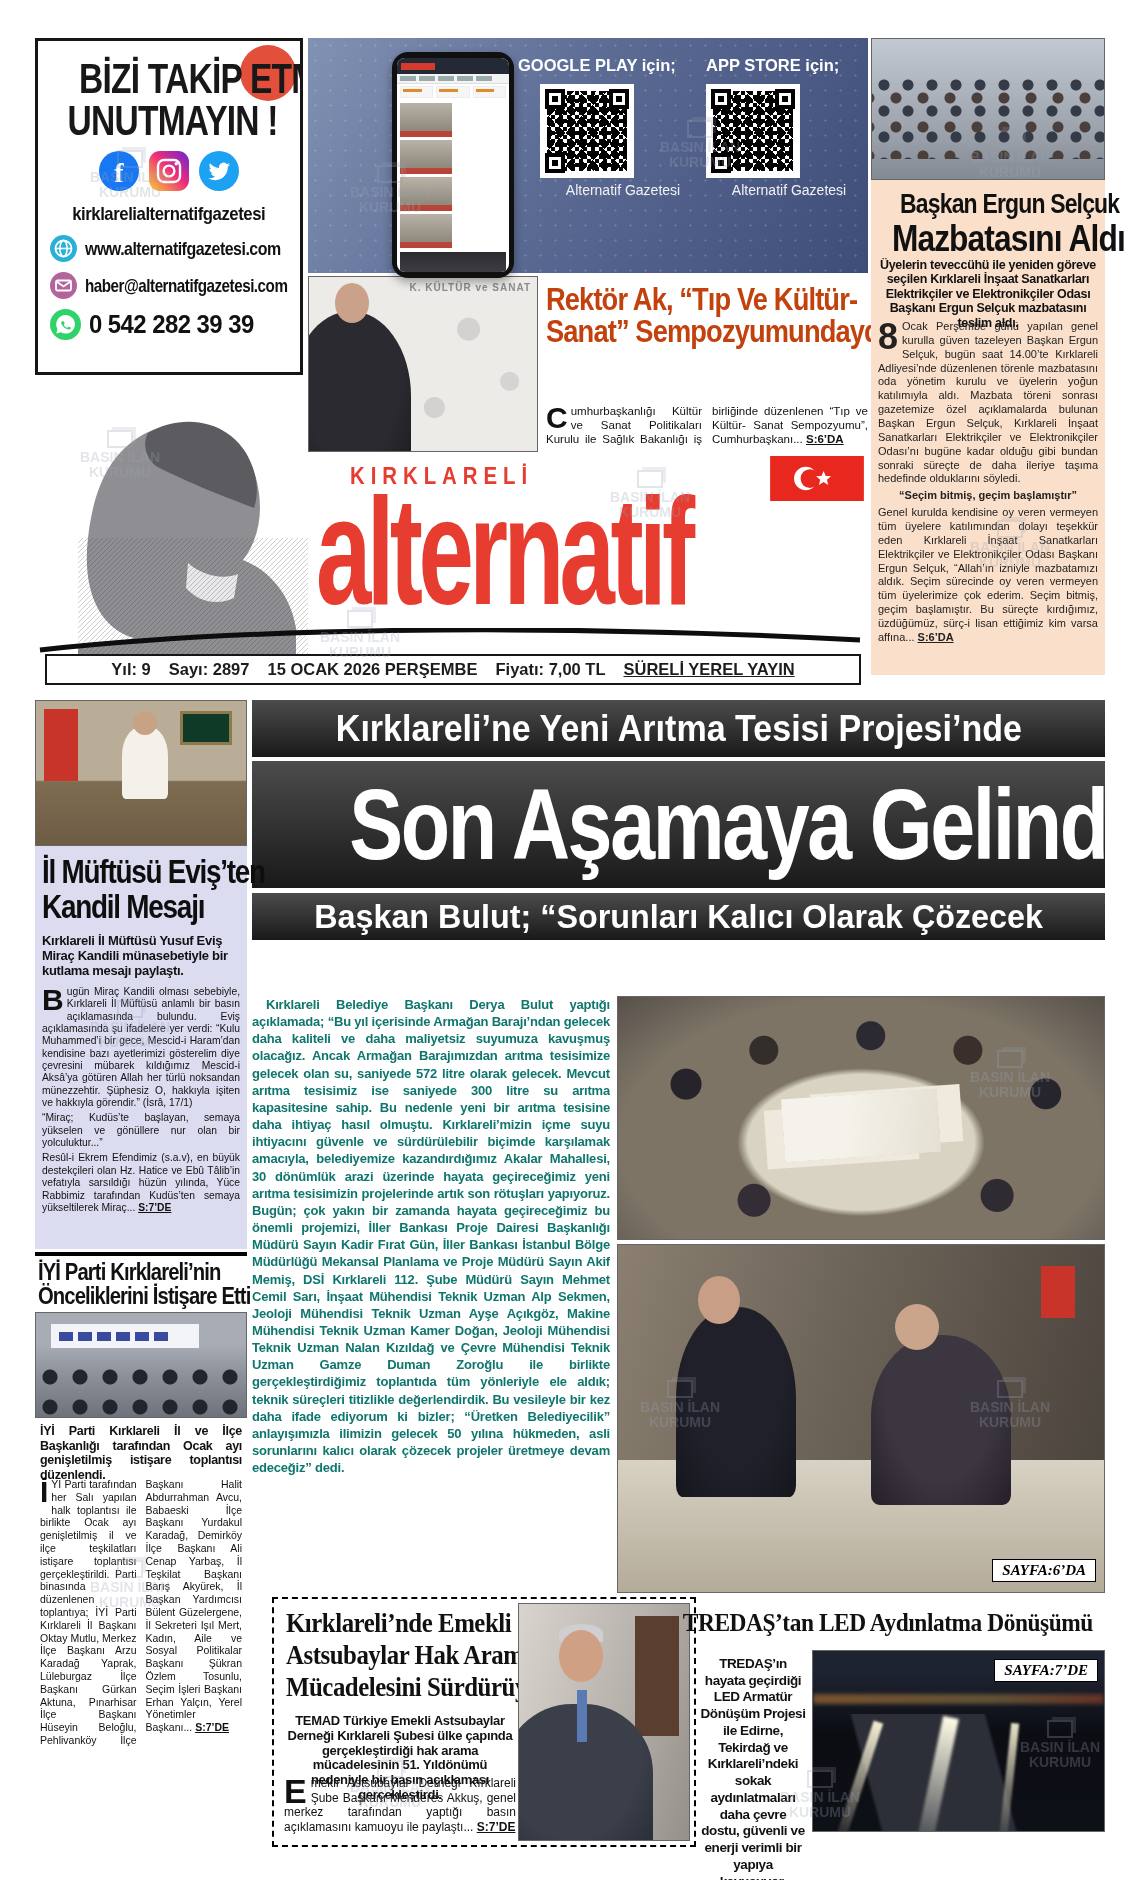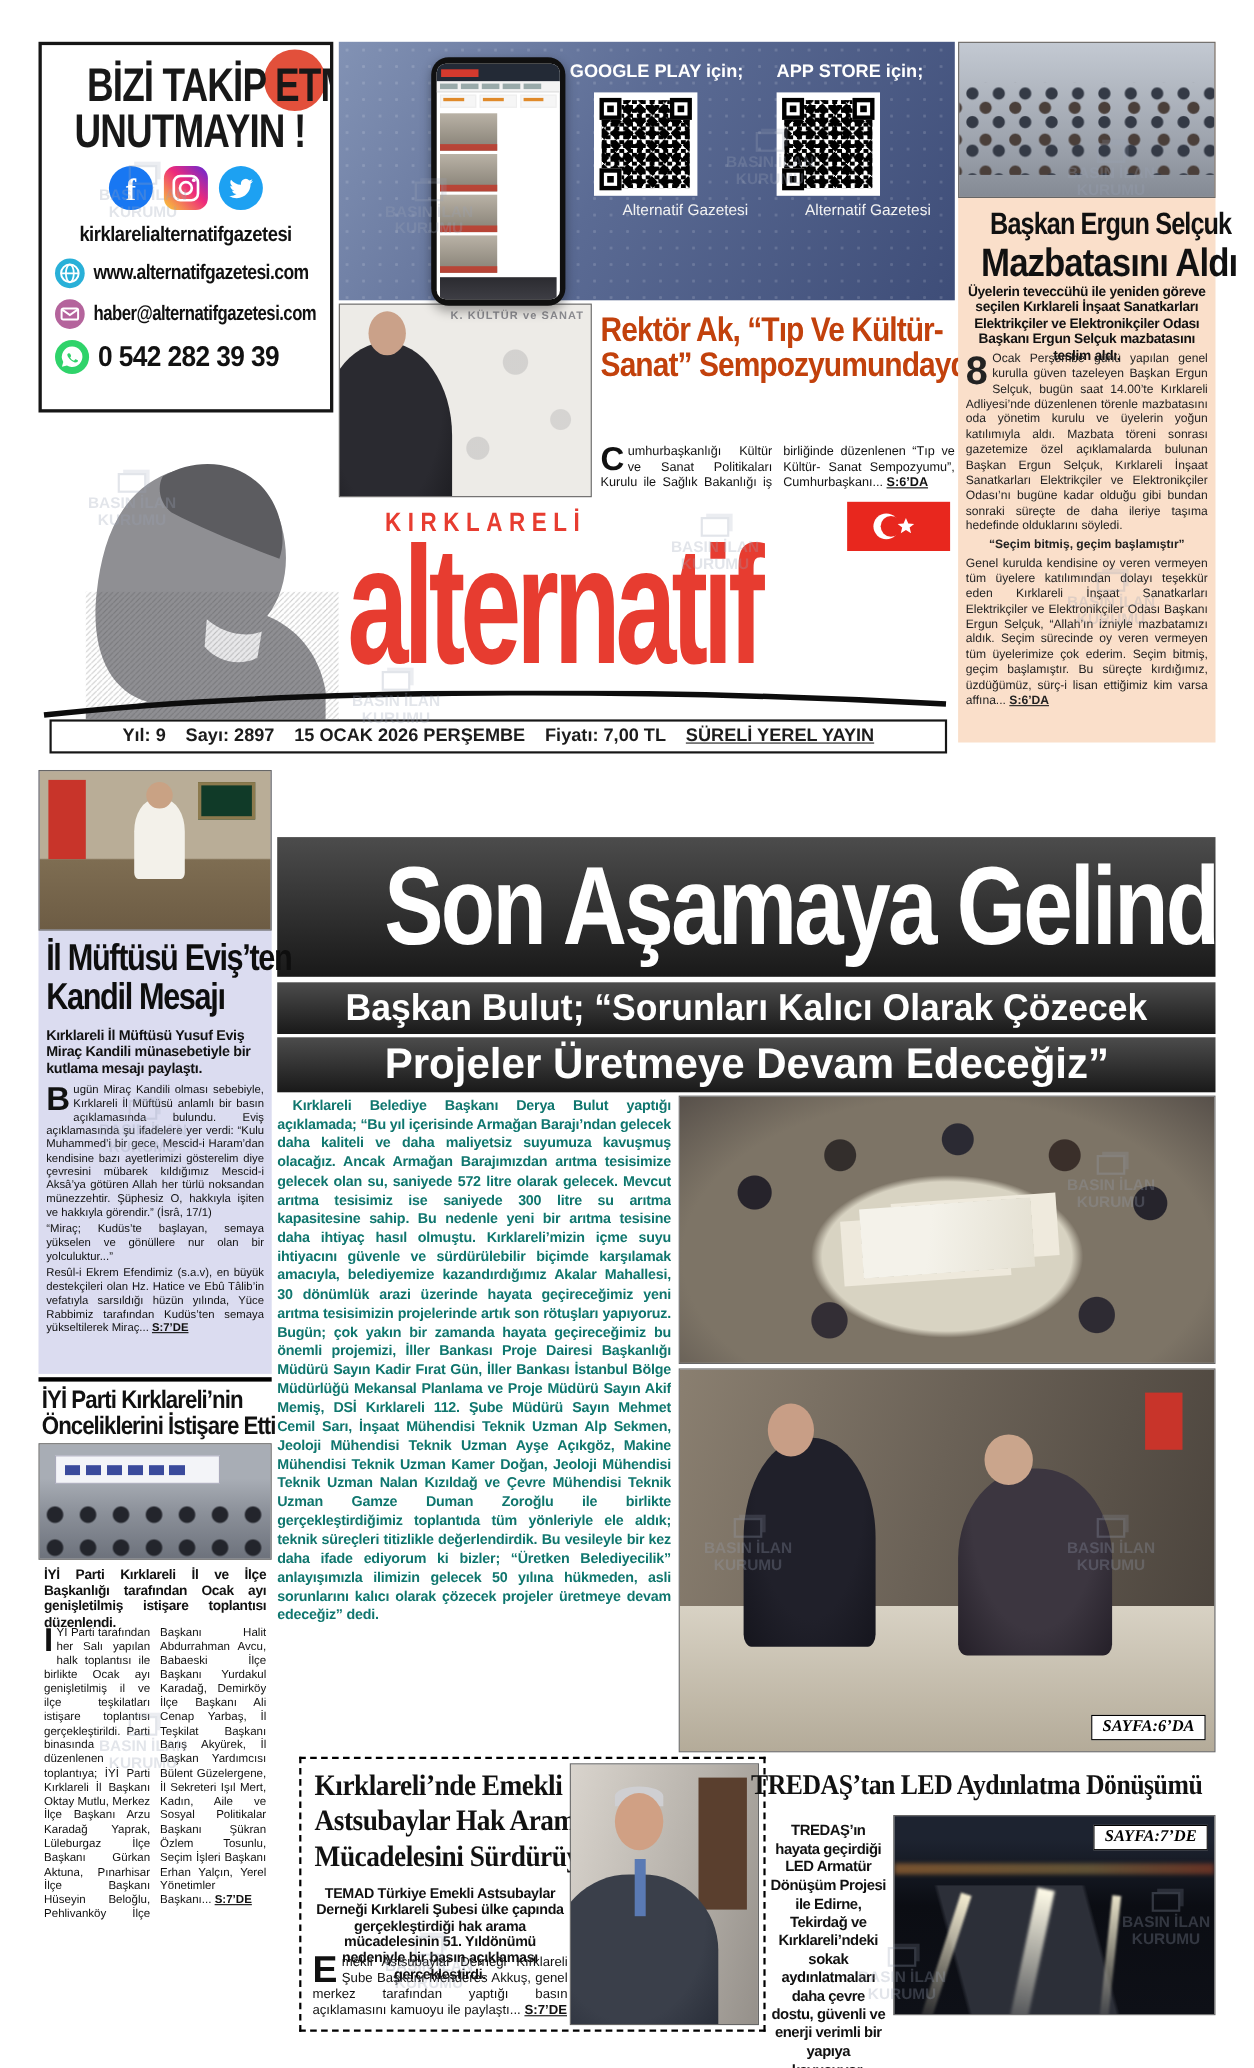--- a/index.html
+++ b/index.html
@@ -331,23 +331,23 @@
     <path d="M4 22 C 240 -4 560 -2 824 12" stroke="#0d0d0d" stroke-width="5" fill="none"></path>
   </svg>
   <div class="abs info-box">
     <span>Yıl: 9</span>
     <span>Sayı: 2897</span>
     <span>15 OCAK 2026 PERŞEMBE</span>
     <span>Fiyatı: 7,00 TL</span>
     <span class="u">SÜRELİ YEREL YAYIN</span>
   </div>
 
+  <div class="abs band band-kicker"><span class="sq" style="transform:scaleX(.92)">Kırklareli’ne Yeni Arıtma Tesisi Projesi’nde</span></div>
   <div class="abs band band-main"><span class="sq" style="transform:scaleX(.8); letter-spacing:-3px;">Son Aşamaya Gelindi</span></div>
   <div class="abs band band-s1"><span class="sq" style="transform:scaleX(.95)">Başkan Bulut; “Sorunları Kalıcı Olarak Çözecek</span></div>
-  <div class="abs band band-s2"><span class="sq" style="transform:scaleX(.98)">Projeler Üretmeye Devam Edeceğiz”</span></div>
 
   <div class="abs main-body">Kırklareli Belediye Başkanı Derya Bulut yaptığı açıklamada; “Bu yıl içerisinde Armağan Barajı’ndan gelecek daha kaliteli ve daha maliyetsiz suyumuza kavuşmuş olacağız. Ancak Armağan Barajımızdan arıtma tesisimize gelecek olan su, saniyede 572 litre olarak gelecek. Mevcut arıtma tesisimiz ise saniyede 300 litre su arıtma kapasitesine sahip. Bu nedenle yeni bir arıtma tesisine daha ihtiyaç hasıl olmuştu. Kırklareli’mizin içme suyu ihtiyacını güvenle ve sürdürülebilir biçimde karşılamak amacıyla, belediyemize kazandırdığımız Akalar Mahallesi, 30 dönümlük arazi üzerinde hayata geçireceğimiz yeni arıtma tesisimizin projelerinde artık son rötuşları yapıyoruz. Bugün; çok yakın bir zamanda hayata geçireceğimiz bu önemli projemizi, İller Bankası Proje Dairesi Başkanlığı Müdürü Sayın Kadir Fırat Gün, İller Bankası İstanbul Bölge Müdürlüğü Mekansal Planlama ve Proje Müdürü Sayın Akif Memiş, DSİ Kırklareli 112. Şube Müdürü Sayın Mehmet Cemil Sarı, İnşaat Mühendisi Teknik Uzman Alp Sekmen, Jeoloji Mühendisi Teknik Uzman Ayşe Açıkgöz, Makine Mühendisi Teknik Uzman Kamer Doğan, Jeoloji Mühendisi Teknik Uzman Nalan Kızıldağ ve Çevre Mühendisi Teknik Uzman Gamze Duman Zoroğlu ile birlikte gerçekleştirdiğimiz toplantıda tüm yönleriyle ele aldık; teknik süreçleri titizlikle değerlendirdik. Bu vesileyle bir kez daha ifade ediyorum ki bizler; “Üretken Belediyecilik” anlayışımızla ilimizin gelecek 50 yılına hükmeden, asli sorunlarını kalıcı olarak çözecek projeler üretmeye devam edeceğiz” dedi.</div>
   <div class="abs photo photo-m1">
     <div class="papers"></div>
     <div class="heads"></div>
   </div>
   <div class="abs photo photo-m2">
     <div class="desk"></div>
     <div class="tvflag"></div>
     <div class="fig1"></div>

